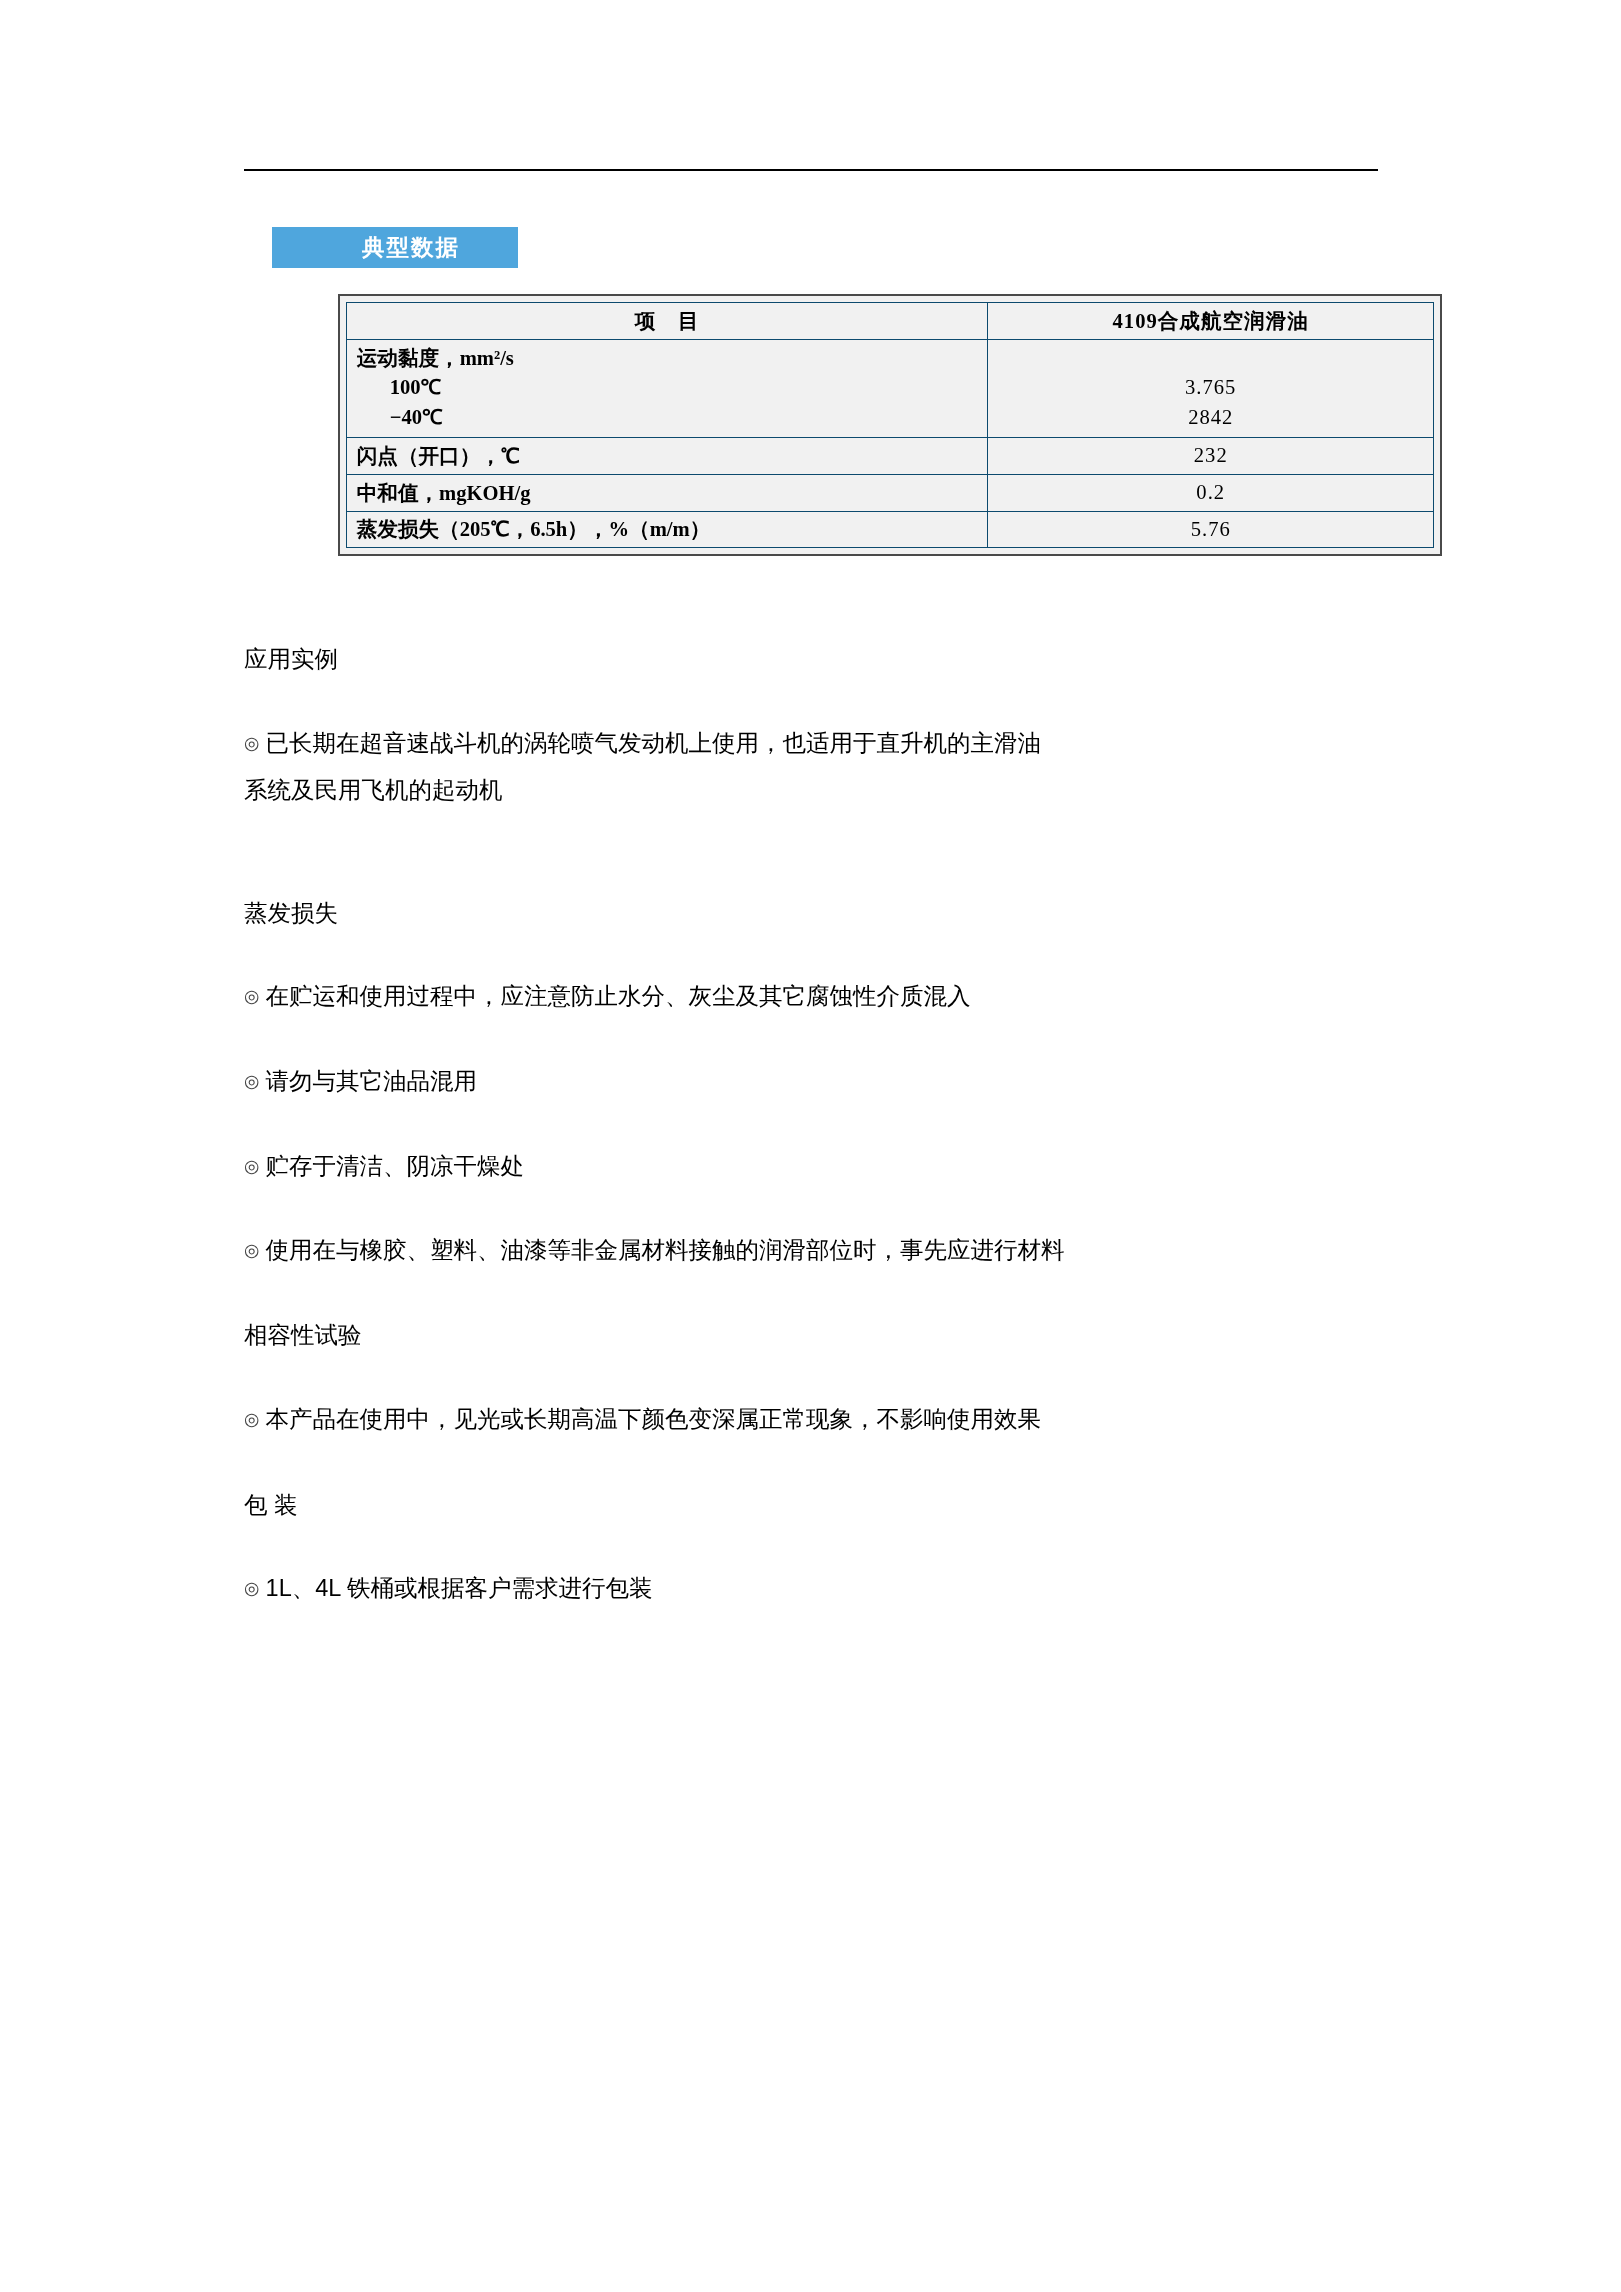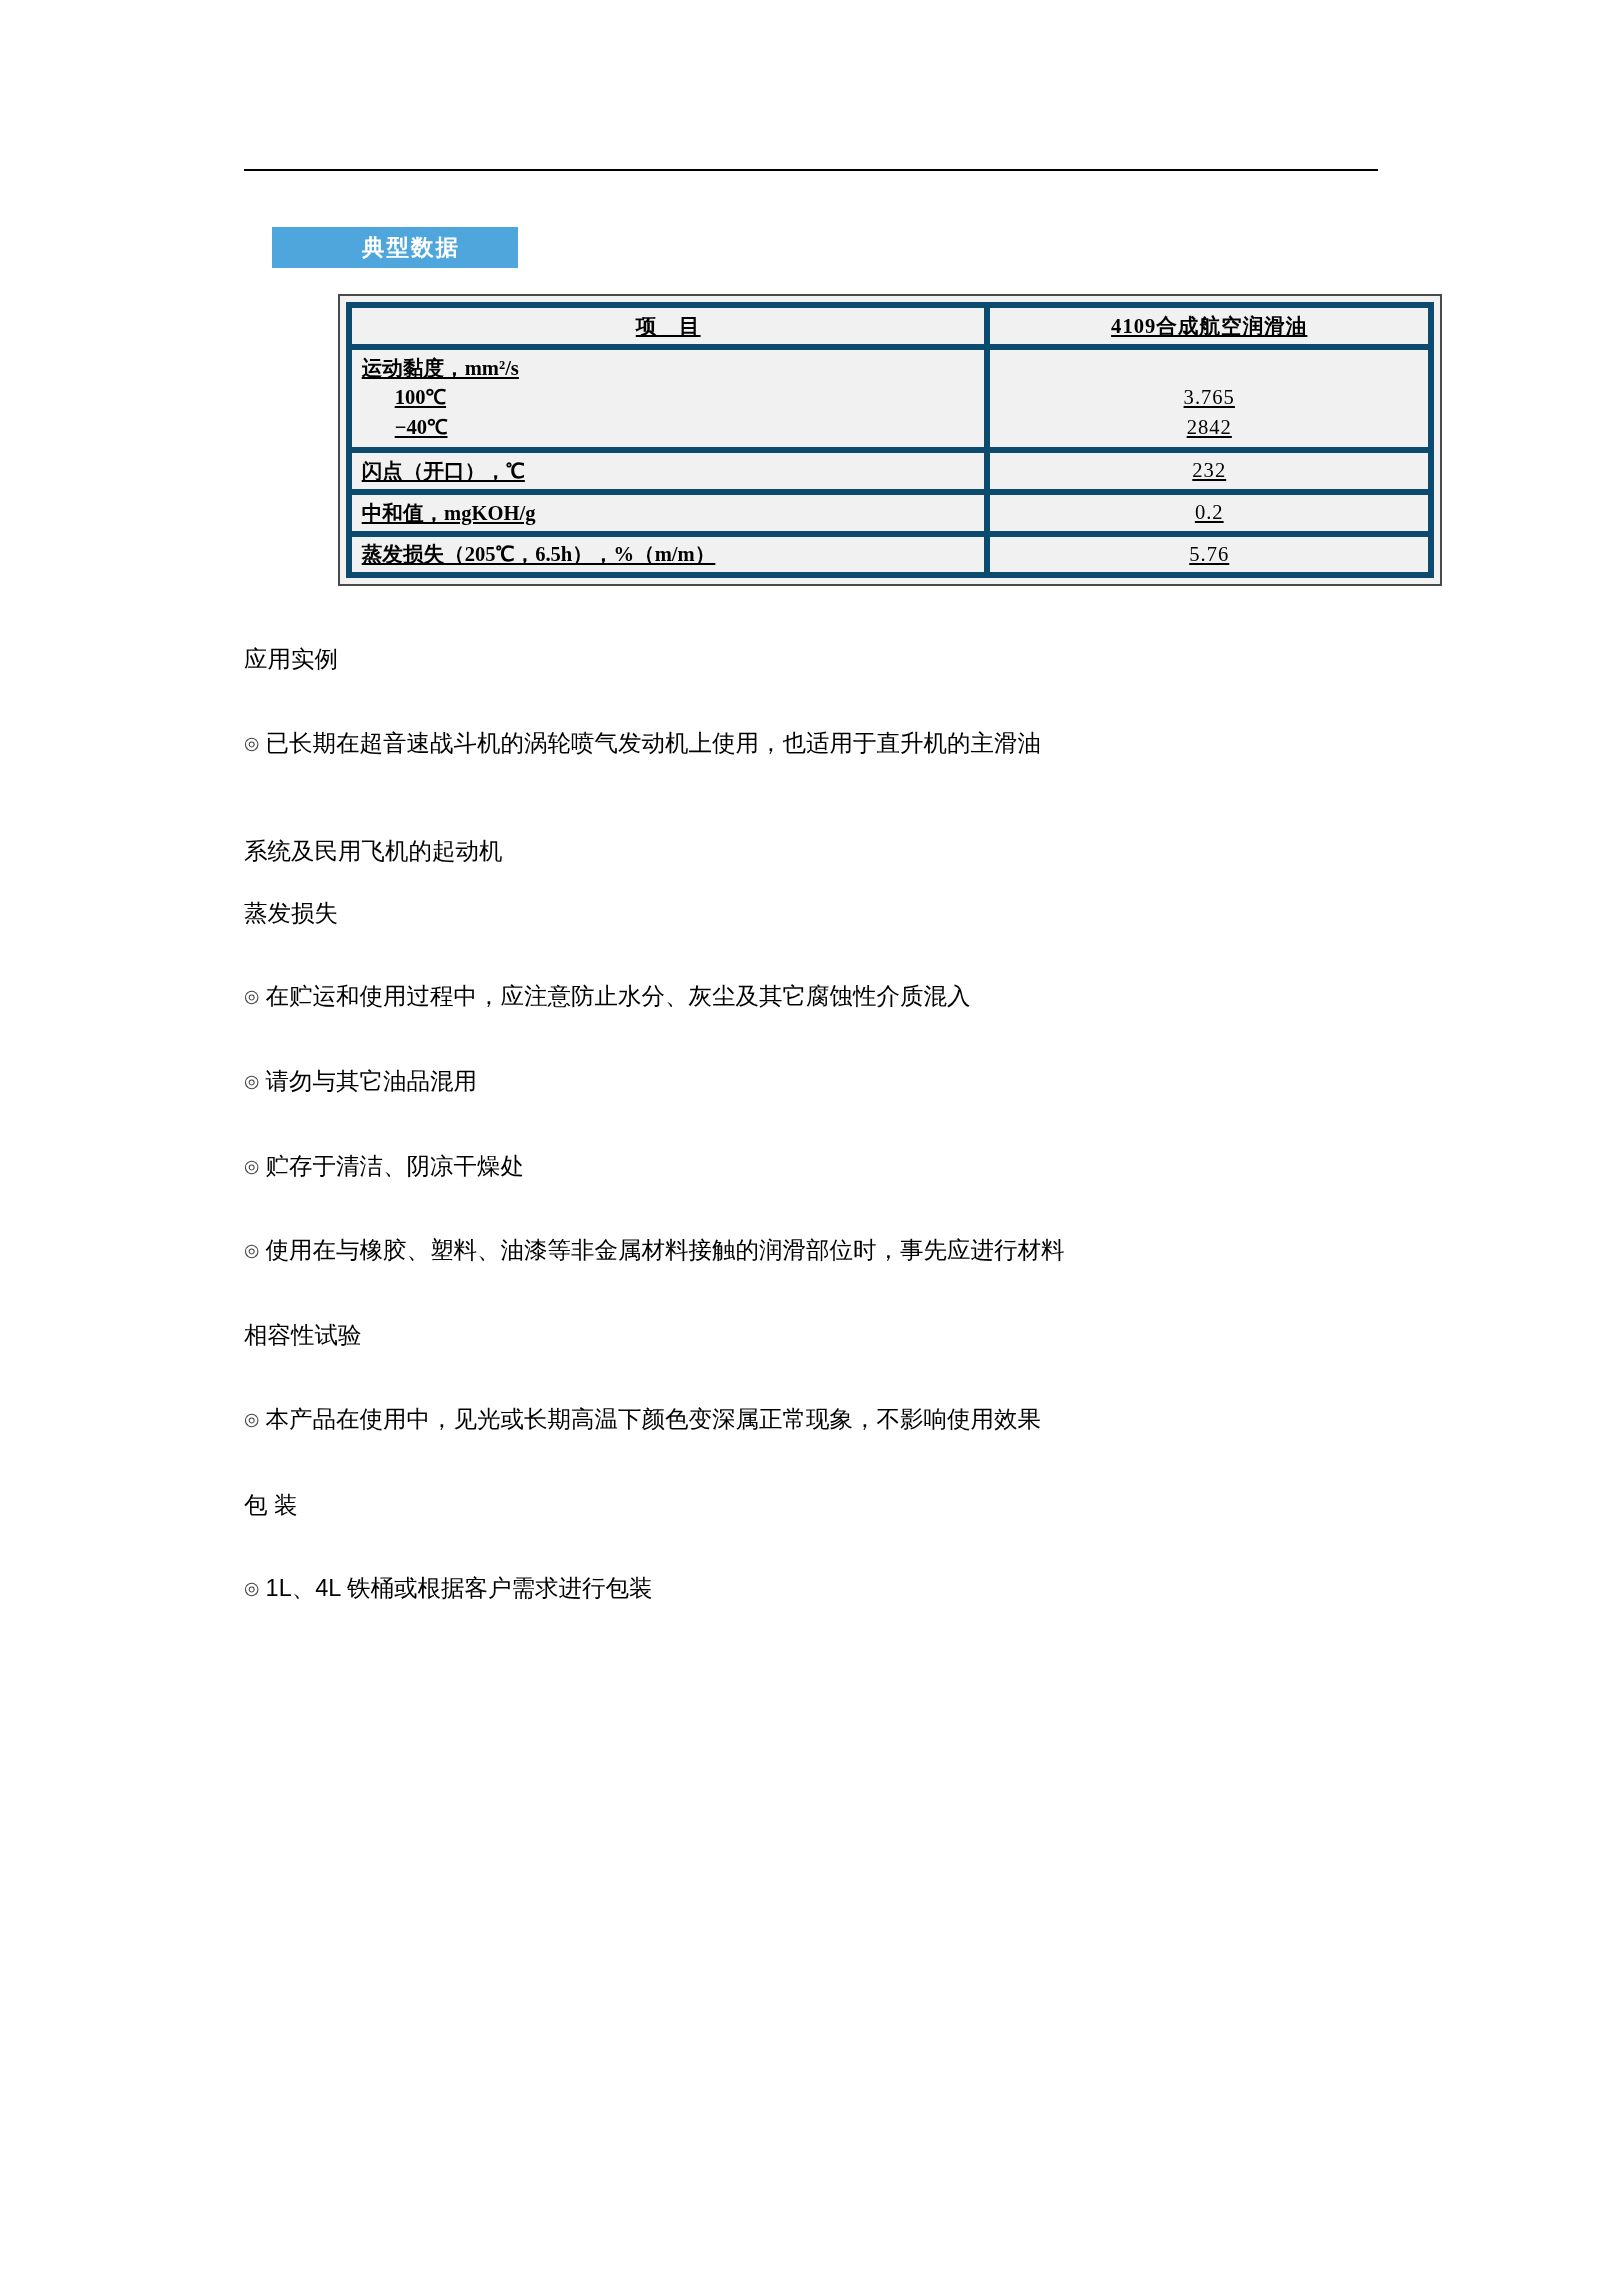--- a/index.html
+++ b/index.html
@@ -60,24 +60,23 @@
     box-sizing: border-box;
   }
   table.spec {
     width: 100%;
     border-collapse: collapse;
     background: #f1f1f1;
     font-family: "Liberation Serif", serif;
     font-size: 20.6px;
   }
   table.spec th, table.spec td {
-    border: 6px solid #0c4a6e;
+    border: 1px solid #0c4a6e;
     padding: 3.9px 9.8px;
     vertical-align: middle;
-    text-decoration: underline;
   }
   table.spec th {
     text-align: center;
     font-weight: bold;
     font-size: 20.6px;
     letter-spacing: 1px;
   }
   .col-item { width: 59%; }
   .col-val  { width: 41%; text-align: center; }
   td.item {
@@ -171,21 +170,21 @@
       </tbody>
     </table>
   </div>
 
   <div class="para heading" style="top:643px">应用实例</div>
 
   <div class="bullet-row" style="top:728px">
     <span class="bullet-dot">◎</span>
     <span class="bullet-text">已长期在超音速战斗机的涡轮喷气发动机上使用，也适用于直升机的主滑油</span>
   </div>
-  <div class="para cont" style="top:835px">系统及民用飞机的起动机</div>
+  <div class="para cont" style="top:774px">系统及民用飞机的起动机</div>
 
   <div class="para heading" style="top:897px">蒸发损失</div>
 
   <div class="bullet-row" style="top:981px">
     <span class="bullet-dot">◎</span>
     <span class="bullet-text">在贮运和使用过程中，应注意防止水分、灰尘及其它腐蚀性介质混入</span>
   </div>
 
   <div class="bullet-row" style="top:1066px">
     <span class="bullet-dot">◎</span>

